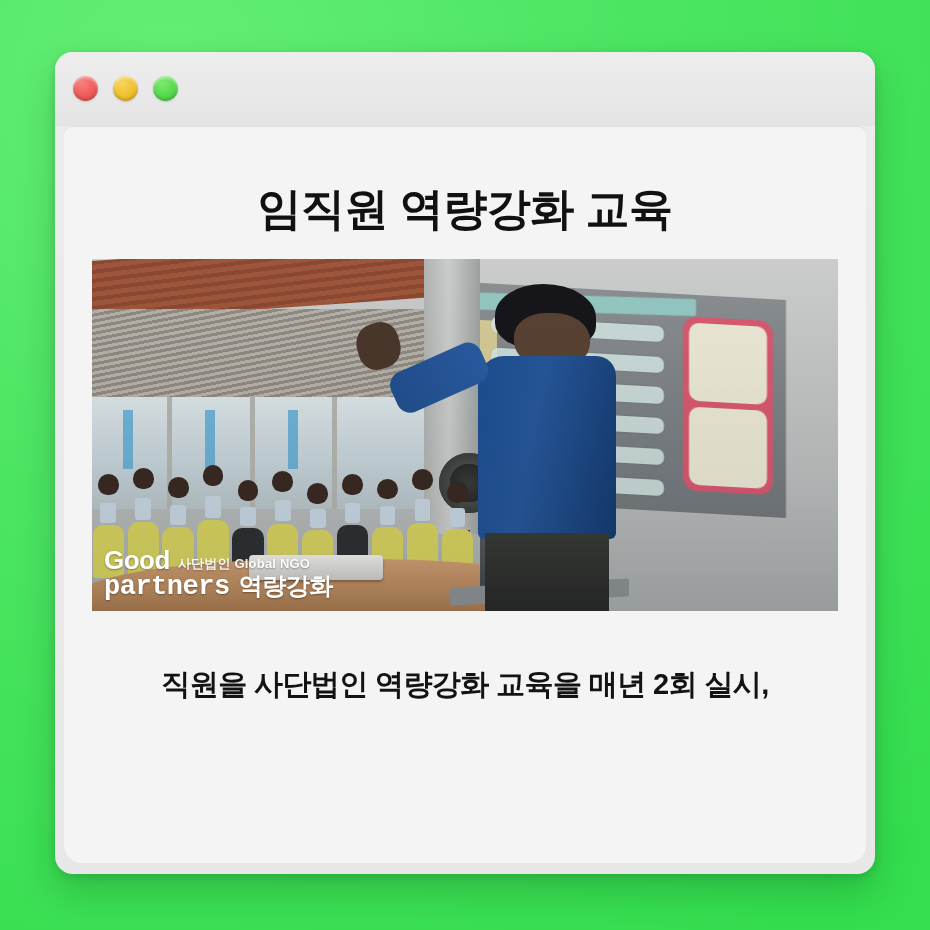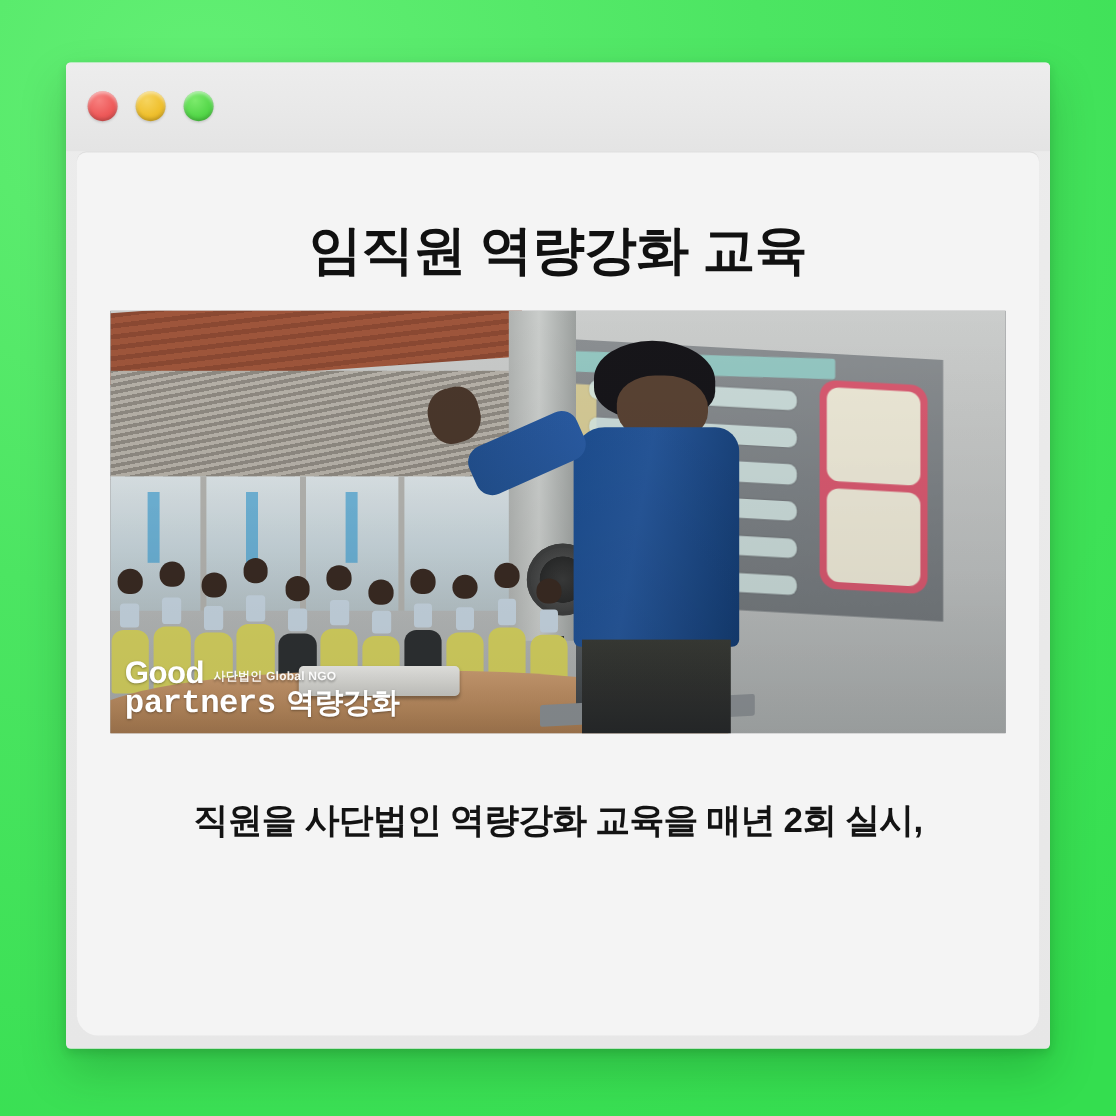--- a/index.html
+++ b/index.html
@@ -24,21 +24,21 @@
     overflow: hidden;
   }
 
   
   .window {
     position: absolute;
     left: 55px;
     top: 52px;
     width: 820px;
     height: 822px;
-    border-radius: 4px;
+    border-radius: 18px;
     background: linear-gradient(180deg, #ececec 0%, #e7e7e7 100%);
     box-shadow:
       0 18px 38px rgba(0, 60, 10, 0.22),
       0 3px 8px rgba(0, 40, 5, 0.14);
     overflow: hidden;
   }
 
   .titlebar {
     position: relative;
     height: 74px;
@@ -461,21 +461,21 @@
     display: flex;
     align-items: flex-end;
     gap: 8px;
   }
   .wm-good {
     font-size: 26px;
     font-weight: 800;
     letter-spacing: -0.5px;
   }
   .wm-small {
-    font-size: 10px;
+    font-size: 13px;
     font-weight: 600;
     letter-spacing: 0.2px;
     padding-bottom: 3px;
     opacity: 0.92;
   }
   .wm-row2 {
     display: flex;
     align-items: baseline;
     gap: 9px;
     margin-top: 1px;

